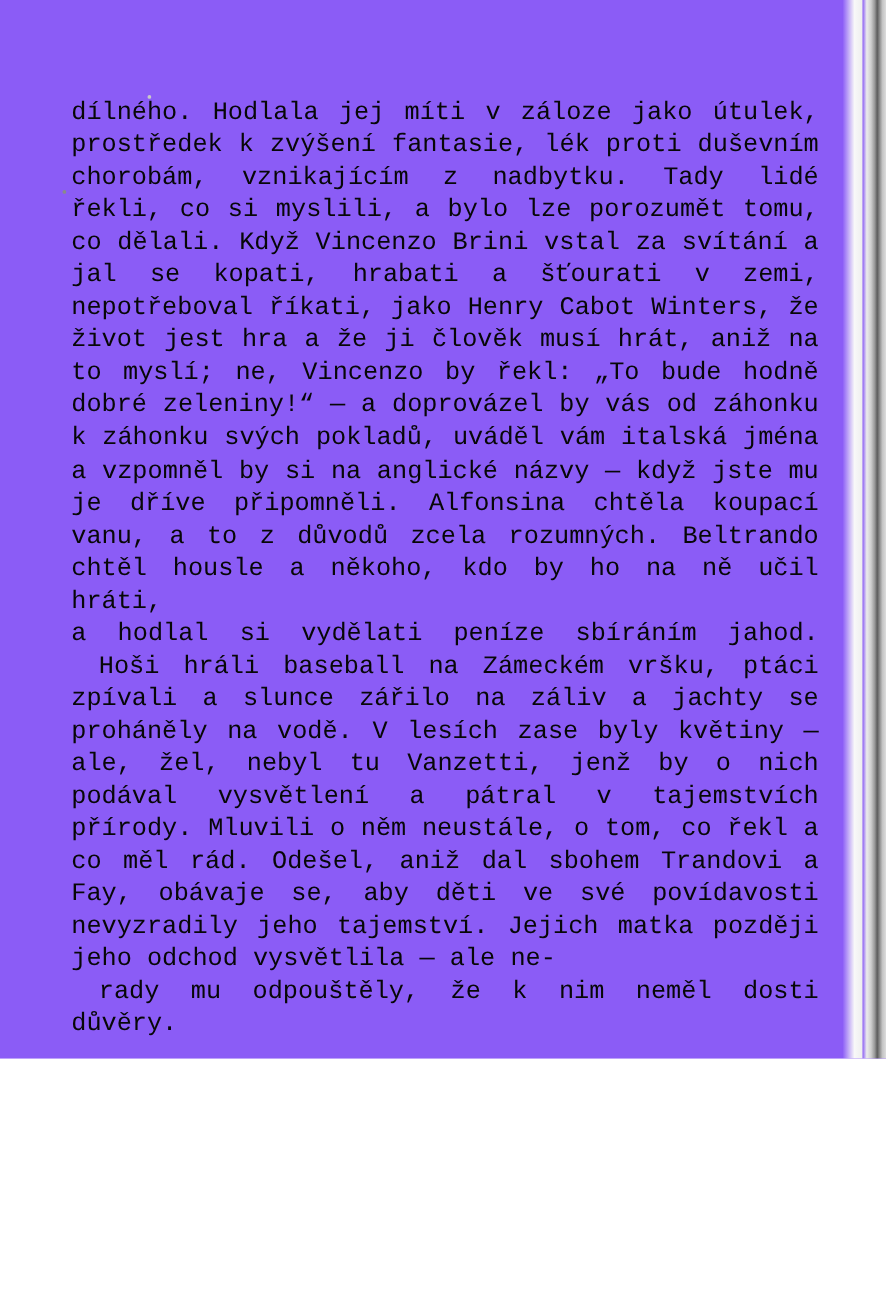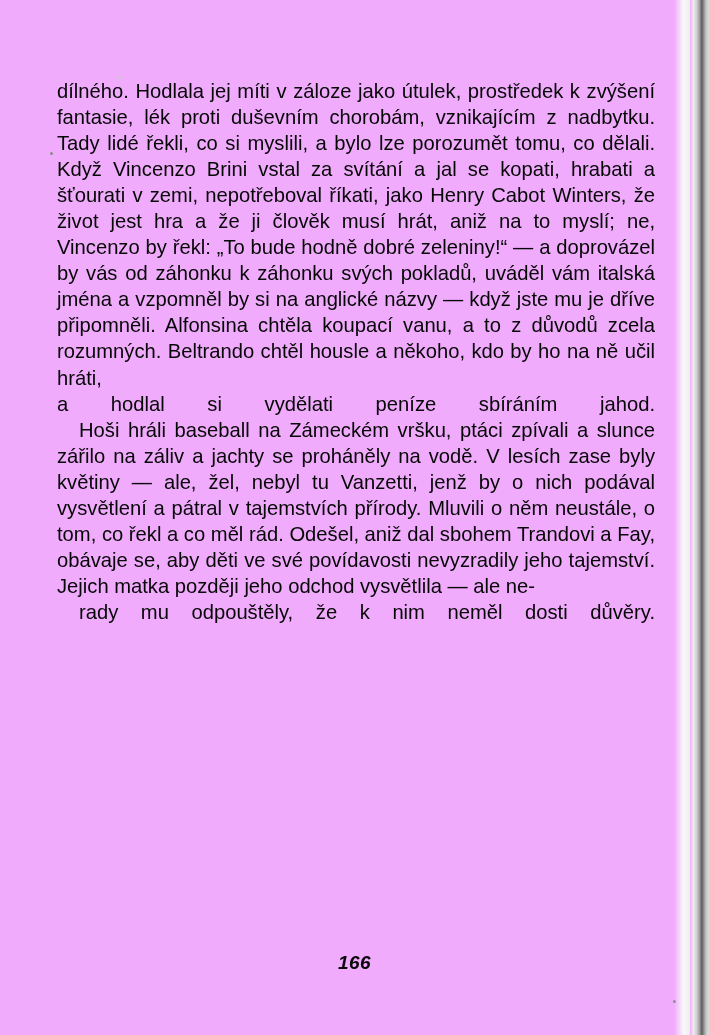--- a/index.html
+++ b/index.html
@@ -5,24 +5,24 @@
 <style>
   html, body {
     margin: 0;
     padding: 0;
     background: #ffffff;
   }
 
   #page {
     position: relative;
     width: 709px;
-    height: 1035px;
-    background: #f0abfc;
+    height: 847px;
+    background: #8b5cf6;
     overflow: hidden;
-    font-family: Liberation Sans, sans-serif;
+    font-family: Liberation Mono, monospace;
   }
 
   
   #scan-edge-shadow {
     position: absolute;
     top: 0;
     right: 0;
     width: 19px;
     height: 100%;
     background: linear-gradient(to right,

